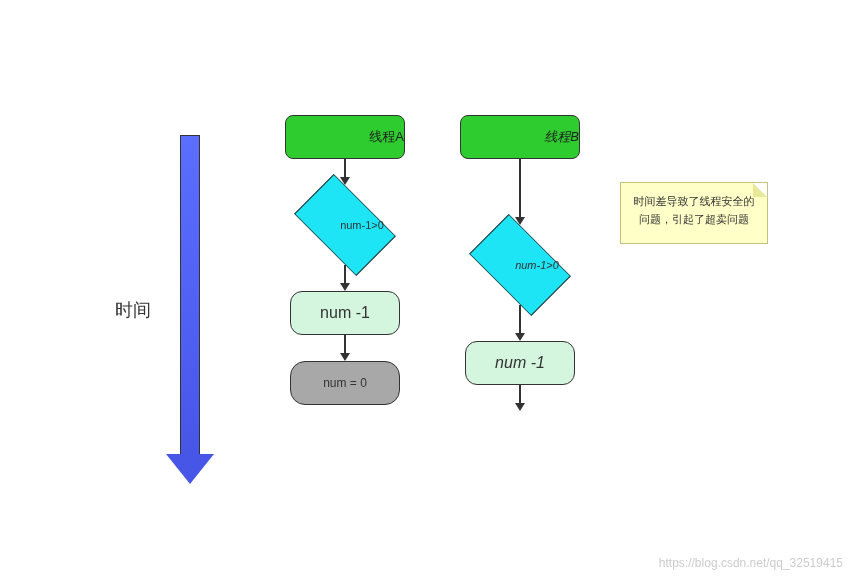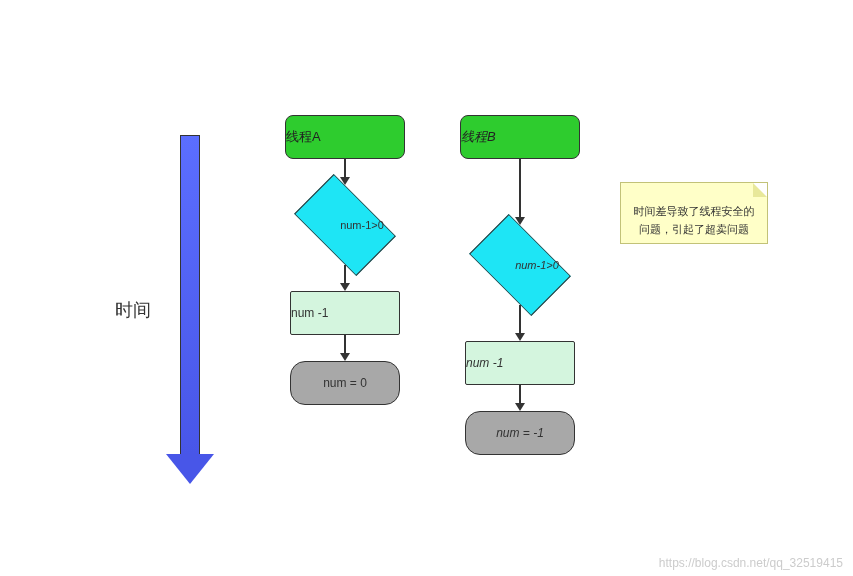--- a/index.html
+++ b/index.html
@@ -68,33 +68,34 @@
     
     
     .box-start {
       width: 120px;
       height: 44px;
       background: #2ecc2e;
       border: 1.5px solid #333;
       border-radius: 8px;
       display: flex;
       align-items: center;
-      justify-content: flex-start;
+      justify-content: flex-end;
       font-size: 13px;
       color: #222;
     }
     .box-process {
       width: 110px;
       height: 44px;
       background: #d4f5de;
       border: 1.5px solid #333;
-      border-radius: 2px;
-      display: flex;
-      align-items: center;
-      font-size: 12px;
+      border-radius: 12px;
+      display: flex;
+      align-items: center;
+      justify-content: center;
+      font-size: 16px;
       color: #333;
       margin-left: 5px;
     }
     .box-end {
       width: 110px;
       height: 44px;
       background: #a8a8a8;
       border: 1.5px solid #333;
       border-radius: 15px;
       display: flex;
@@ -157,21 +158,21 @@
     
     
     .note {
       position: absolute;
       left: 620px;
       top: 182px;
       width: 148px;
       height: 62px;
       background: #ffffc8;
       border: 1px solid #c2c278;
-      padding: 20px 8px;
+      padding: 10px 8px;
       font-size: 11px;
       line-height: 1.6;
       text-align: center;
       color: #333;
     }
     .note-corner {
       position: absolute;
       top: 0;
       right: 0;
       width: 0;
@@ -246,23 +247,20 @@
       <div class="conn-line" style="height:28px;"></div>
       <div class="conn-head"></div>
     </div>
     <div class="box-process">
       <span>num -1</span>
     </div>
     <div class="conn">
       <div class="conn-line"></div>
       <div class="conn-head"></div>
     </div>
-    <div class="box-end">
-      <span>num = -1</span>
-    </div>
   </div>
 
   <div class="note">
     <div class="note-corner"></div>
     <span>时间差导致了线程安全的</span><br>
     <span>问题，引起了超卖问题</span>
   </div>
 
   <div class="watermark">https://blog.csdn.net/qq_32519415</div>
 

